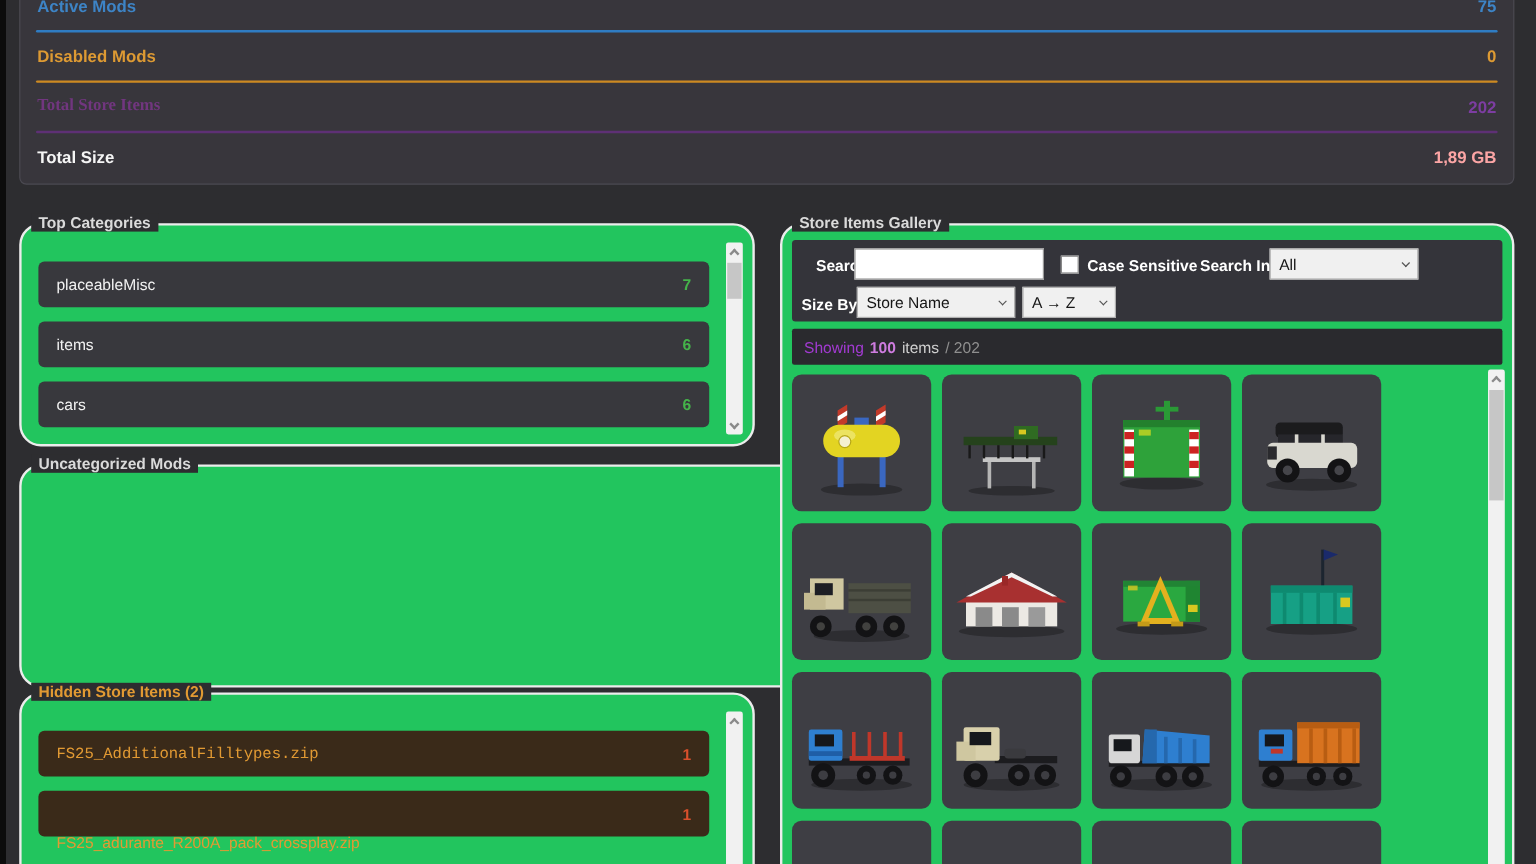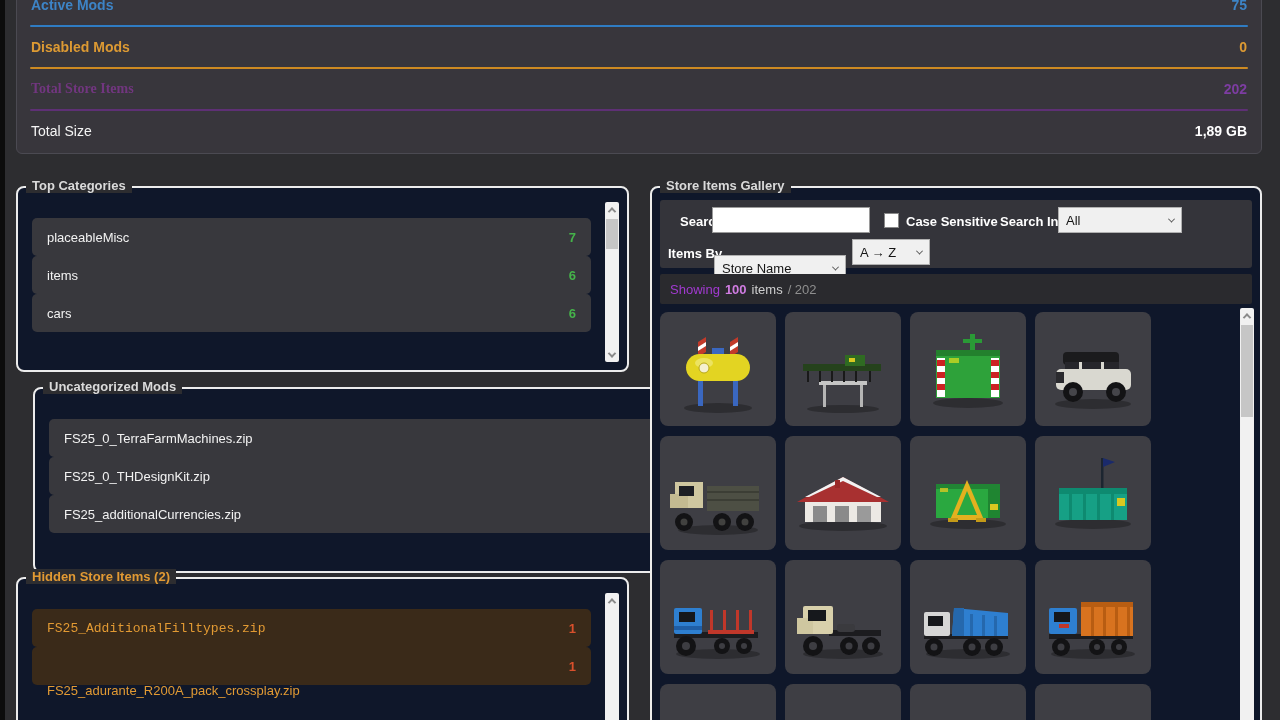--- a/index.html
+++ b/index.html
@@ -7,30 +7,30 @@
   body { background:#2d2d30; font-family:"Liberation Sans", sans-serif; position:relative; }
 
   .edge-strip { position:absolute; left:0; top:0; width:5px; height:720px; background:#0c0c0c; }
 
   
   .stats-panel { position:absolute; left:16px; top:-18px; width:1246px; height:172px;
     background:#38363c; border:1px solid #4b4a52; border-radius:6px; padding-top:2px; }
   .stat-row { height:40px; display:flex; align-items:center; justify-content:space-between;
     padding:0 14px; font-size:14px; }
   .stat-label { font-weight:600; }
-  .stat-label.strong { font-weight:400; }
+  .stat-label.strong { font-weight:700; }
   .stat-value { font-weight:700; }
   .stat-line { height:2px; margin:0 13px; border-radius:1px; }
 
   
-  .groupbox { position:absolute; border:2px solid #ececec; border-radius:8px; background:#0f172a; }
+  .groupbox { position:absolute; border:2px solid #ececec; border-radius:18px; background:#22c55e; }
   .gb-title { position:absolute; top:-10px; left:8px; background:#2d2d30; padding:0 6px;
     font-size:13px; font-weight:600; color:#dadada; white-space:nowrap; }
 
-  .list-col { position:absolute; left:14px; top:30px; right:36px; display:flex; flex-direction:column; gap:0;justify-content:space-between; }
+  .list-col { position:absolute; left:14px; top:30px; right:36px; display:flex; flex-direction:column; gap:12px;justify-content:space-between; }
   .list-item { height:38px; background:#38383d; border-radius:5px; display:flex; align-items:center;
     justify-content:space-between; padding:0 15px; font-size:13px; color:#f2f2f2; }
   .list-item .count { font-weight:700; }
 
   
   .vscroll { position:absolute; width:14px; background:#f1f1f1; border-radius:2px; }
   .vthumb { position:absolute; left:1px; right:1px; background:#c6c6c6; }
   .sb-btn { position:absolute; left:0; right:0; height:15px; display:flex; align-items:center; justify-content:center; }
   .sb-btn.top { top:0; } .sb-btn.bot { bottom:0; }
   .chev { width:6px; height:6px; border-left:2px solid #8a8a8a; border-top:2px solid #8a8a8a; }
@@ -74,21 +74,21 @@
     <span class="stat-value" style="color: rgb(221, 154, 51);">0</span>
   </div>
   <div class="stat-line" style="background: rgb(205, 138, 34);"></div>
   <div class="stat-row">
     <span class="stat-label" style="color: rgb(113, 54, 127); font-family: Liberation Serif, serif;">Total Store Items</span>
     <span class="stat-value" style="color: rgb(125, 61, 162);">202</span>
   </div>
   <div class="stat-line" style="background: rgb(94, 48, 117);"></div>
   <div class="stat-row">
     <span class="stat-label strong" style="color: rgb(245, 245, 245);">Total Size</span>
-    <span class="stat-value" style="color: #ffffff;">1,89 GB</span>
+    <span class="stat-value" style="color: #fca5a5;">1,89 GB</span>
   </div>
 </section>
 
 <section class="groupbox" style="left:16px; top:186px; width:613px; height:186px;">
   <span class="gb-title">Top Categories</span>
   <div class="list-col">
     <div class="list-item">
       <span>placeableMisc</span>
       <span class="count" style="color: rgb(69, 179, 74);">7</span>
     </div>
@@ -105,33 +105,22 @@
     <div class="sb-btn top">
         <span class="chev up"></span>
       </div>
     <div class="vthumb" style="top:17px; height:30px;"></div>
     <div class="sb-btn bot">
         <span class="chev down"></span>
       </div>
   </div>
 </section>
 
-<section class="groupbox" style="left:33px; top:387px; width:707px; height:186px;">
+<section class="groupbox" style="left:16px; top:387px; width:707px; height:186px;">
   <span class="gb-title">Uncategorized Mods</span>
-  <div class="list-col">
-    <div class="list-item">
-      <span>FS25_0_TerraFarmMachines.zip</span>
-    </div>
-    <div class="list-item">
-      <span>FS25_0_THDesignKit.zip</span>
-    </div>
-    <div class="list-item">
-      <span>FS25_additionalCurrencies.zip</span>
-    </div>
-  </div>
   <div class="vscroll" style="right:8px; top:14px; bottom:8px;">
     <div class="sb-btn top">
         <span class="chev up"></span>
       </div>
     <div class="vthumb" style="top:17px; height:34px;"></div>
     <div class="sb-btn bot">
         <span class="chev down"></span>
       </div>
   </div>
 </section>
@@ -161,22 +150,22 @@
   <div class="toolbar">
     <span class="tb-label" style="left:20px; top:14px;">Search</span>
     <input class="search-input" type="text" value="" style="">
     <div class="checkbox"></div>
     <span class="tb-label" style="left:246px; top:14px;">Case Sensitive</span>
     <span class="tb-label" style="left:340px; top:14px;">Search In</span>
     <div class="dd" style="left:398px; top:7px; width:124px;">
       <span>All</span>
       <span class="chev down"></span>
     </div>
-    <span class="tb-label" style="left:8px; top:46px;">Items By</span>
-    <div class="dd" style="left:54px; top:39px; width:132px;margin-top:16px;">
+    <span class="tb-label" style="left:8px; top:46px;">Size By</span>
+    <div class="dd" style="left:54px; top:39px; width:132px;">
       <span>Store Name</span>
       <span class="chev down"></span>
     </div>
     <div class="dd" style="left:192px; top:39px; width:78px;">
       <span>A → Z</span>
       <span class="chev down"></span>
     </div>
   </div>
 
   <div class="showing-strip">

